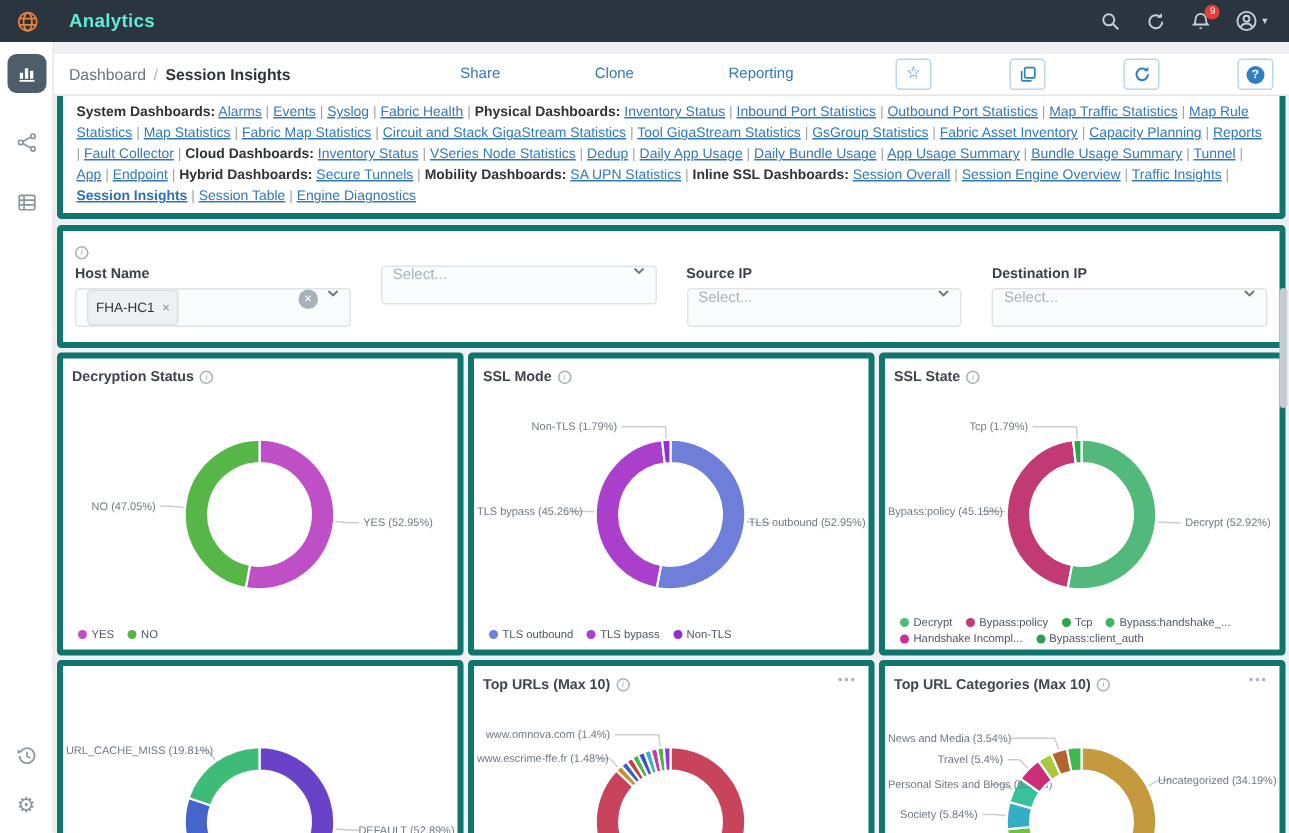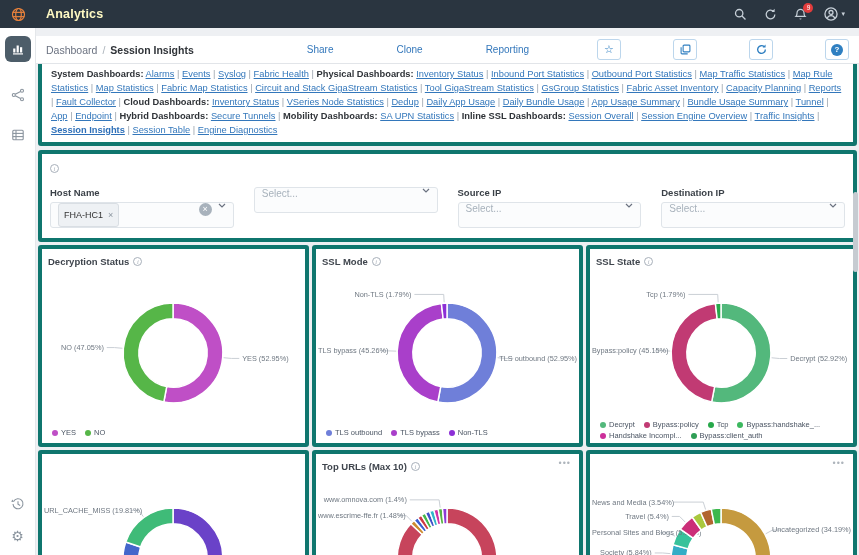--- a/index.html
+++ b/index.html
@@ -2,21 +2,21 @@
 <html><head>
 <meta charset="utf-8">
 <style>
   *{margin:0;padding:0;box-sizing:border-box;}
   html,body{width:859px;height:555px;overflow:hidden;background:#eef0f3;
     font-family:"Liberation Sans",sans-serif;-webkit-font-smoothing:antialiased;}
   
   .topbar{position:fixed;top:0;left:0;width:859px;height:28px;background:#2a3540;
     display:flex;align-items:center;z-index:30;}
   .logo-box{width:36px;height:28px;display:flex;align-items:center;justify-content:center;}
-  .app-title{color:#fef9c3;font-size:12.5px;font-weight:bold;margin-left:10px;letter-spacing:.2px;}
+  .app-title{color:#5eead4;font-size:12.5px;font-weight:bold;margin-left:10px;letter-spacing:.2px;}
   .tb-right{margin-left:auto;display:flex;align-items:center;gap:17px;padding-right:14px;}
   .tb-ic{position:relative;display:flex;align-items:center;cursor:pointer;}
   .badge{position:absolute;top:-5px;right:-6px;min-width:10px;height:10px;border-radius:5px;
     background:#e23c3c;color:#fff;font-size:6.5px;line-height:10px;text-align:center;padding:0 2px;}
   .caret{color:#c7d0d8;font-size:7px;margin-left:3px;}
   
   .sidebar{position:fixed;left:0;top:28px;bottom:0;width:36px;background:#fff;
     border-right:1px solid #e4e7ea;display:flex;flex-direction:column;align-items:center;z-index:20;}
   .sb-active{width:26px;height:26px;border-radius:6px;background:#4d5d69;margin-top:8px;
     display:flex;align-items:center;justify-content:center;cursor:pointer;}
@@ -41,21 +41,21 @@
   .card{background:#fff;border:4px solid #0f766e;border-radius:3px;}
   .links-card{margin:2px;padding:5px 9px;font-size:9.3px;line-height:14px;color:#33393f;}
   .grp{color:#2f3338;font-weight:bold;}
   .lnk{color:#3377bb;text-decoration:underline;cursor:pointer;}
   .lnk.act{font-weight:bold;color:#2d6fb8;}
   .sep{color:#9aa3ac;}
   .filter-card{margin:4px 2px 2px;padding:3px 8px 10px;}
   .inf{display:inline-block;width:9px;height:9px;border:1px solid #a8b0ba;border-radius:50%;
     color:#a8b0ba;font-size:6.5px;line-height:8px;text-align:center;font-style:italic;
     font-family:"Liberation Serif",serif;cursor:pointer;}
-  .fields{display:flex;gap:20px;margin-top:12px;}
+  .fields{display:flex;gap:20px;margin-top:2px;}
   .field{flex:1;}
   .flabel{font-size:9.5px;font-weight:bold;color:#3b4148;margin-bottom:4px;}
   .fbox{height:26px;background:#fbfcfd;border:1px solid #dfe4e9;border-radius:3px;
     display:flex;padding:0 7px;cursor:pointer;}
   .chip{background:#eef1f4;border:1px solid #d9dee3;border-radius:3px;font-size:9px;color:#333;
     padding:2px 5px;display:flex;gap:5px;align-items:center;}
   .chip .x{color:#8a949e;cursor:pointer;font-size:9px;}
   .clr{margin-left:auto;width:13px;height:13px;border-radius:50%;background:#a8b2bc;color:#fff;
     font-size:9px;line-height:13px;text-align:center;cursor:pointer;}
   .ph{font-size:10px;color:#a8b2bc;}
@@ -401,20 +401,24 @@
           <path d="M116.09274216695997 38.247197811007716A51 51 0 0 1 120.44977287145667 36.8330258734088L124.70082451962713 52.25795893273153A35 35 0 0 0 121.71070540869802 53.22846908598569Z" fill="#32b6c9" stroke="#fff" stroke-width="1.5" stroke-linejoin="round"></path>
           <path d="M120.44977287145667 36.8330258734088A51 51 0 0 1 124.91612019652526 35.81550909179188L127.76596484075262 51.559663102210116A35 35 0 0 0 124.70082451962713 52.25795893273153Z" fill="#d232a8" stroke="#fff" stroke-width="1.5" stroke-linejoin="round"></path>
           <path d="M124.91612019652526 35.81550909179188A51 51 0 0 1 129.3600096009179 35.21151223853553L130.81569286337503 51.145155457818504A35 35 0 0 0 127.76596484075262 51.559663102210116Z" fill="#57b344" stroke="#fff" stroke-width="1.5" stroke-linejoin="round"></path>
           <polyline points="126.99674454614802,34.47375025243839 125.9193206301708,26.546634906659683 95.9193206301708,26.546634906659683" fill="none" stroke="#c9ced4" stroke-width="1"></polyline>
           <text x="92.9193206301708" y="29.046634906659683" text-anchor="end" font-size="7.5" fill="#6f7882">www.omnova.com (1.4%)</text>
           <path d="M129.3600096009179 35.21151223853553A51 51 0 0 1 134 35L134 51A35 35 0 0 0 130.81569286337503 51.145155457818504Z" fill="#8d3bd6" stroke="#fff" stroke-width="1.5" stroke-linejoin="round"></path>
         </svg>
 
     </div>
     <div class="card chart-card">
+      <div class="chart-head">
+          <span class="chart-title">Top URL Categories (Max 10)</span>
+          <span class="inf">i</span>
+        </div>
       <span class="dots">•••</span>
       <svg class="donut" viewBox="0 0 269 172">
           <path d="M134 35A51 51 0 0 1 176.73143040395541 113.83926823089851L163.3254914536949 105.10538015845977A35 35 0 0 0 134 51Z" fill="#c59a3f" stroke="#fff" stroke-width="1.5" stroke-linejoin="round"></path>
           <polyline points="179.71666591212744,61.2212498725435 186.7499991293778,57.40913446831942 194.7499991293778,57.40913446831942" fill="none" stroke="#c9ced4" stroke-width="1"></polyline>
           <text x="267" y="59.90913446831942" text-anchor="end" font-size="7.5" fill="#6f7882">Uncategorized (34.19%)</text>
           <path d="M176.73143040395541 113.83926823089851A51 51 0 0 1 106.8624881159222 129.18049847722392L115.37621733445641 115.63367542554582A35 35 0 0 0 163.3254914536949 105.10538015845977Z" fill="#c04139" stroke="#fff" stroke-width="1.5" stroke-linejoin="round"></path>
           <polyline points="145.1520541832096,136.79007469471526 146.86775482678033,144.60393234005608 176.86775482678033,144.60393234005608" fill="none" stroke="#c9ced4" stroke-width="1"></polyline>
           <text x="267" y="147.10393234005608" text-anchor="end" font-size="7.5" fill="#6f7882">Business and Economy (24.74%)</text>
           <path d="M106.8624881159222 129.18049847722392A51 51 0 0 1 89.46361480469409 110.84975641199196L103.43581408165281 103.05375440038665A35 35 0 0 0 115.37621733445641 115.63367542554582Z" fill="#7d3cd3" stroke="#fff" stroke-width="1.5" stroke-linejoin="round"></path>
           <polyline points="96.28428129894967,121.7983877131812 90.48186303724961,127.30583197674753 82.48186303724961,127.30583197674753" fill="none" stroke="#c9ced4" stroke-width="1"></polyline>

